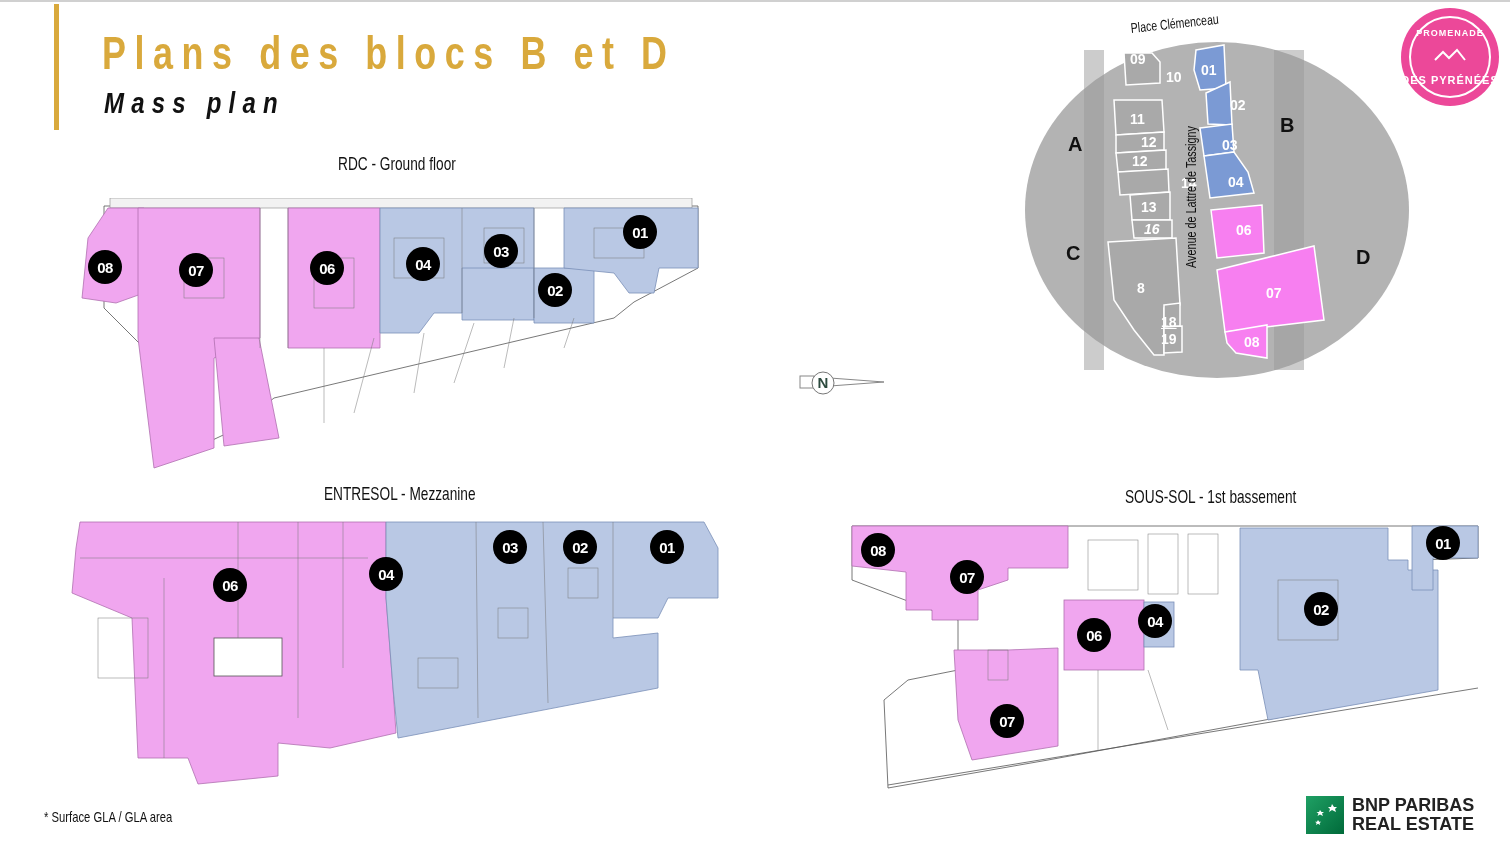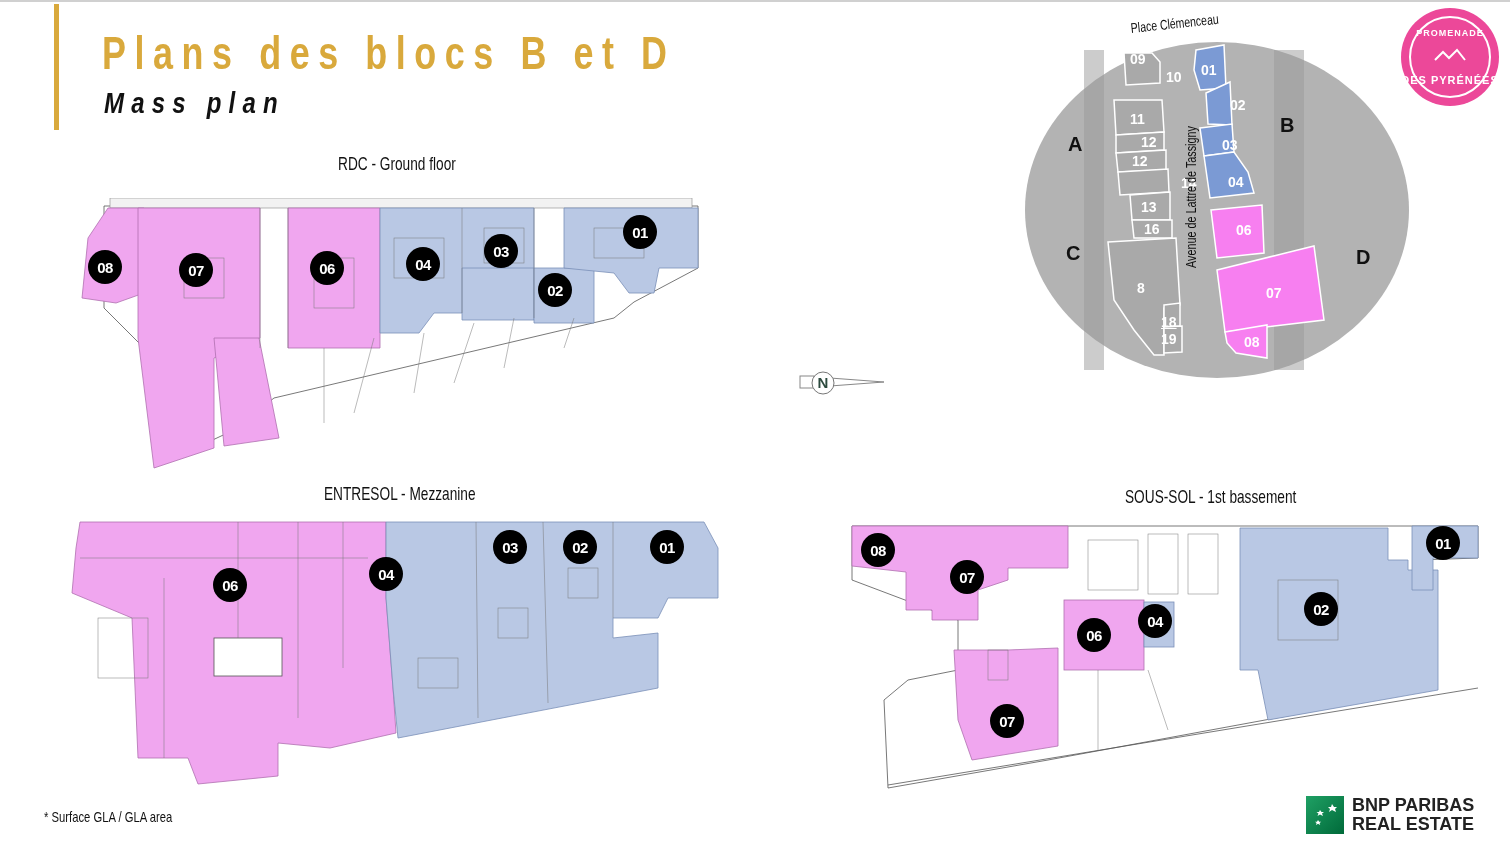--- a/index.html
+++ b/index.html
@@ -214,21 +214,21 @@
     </g>
   </svg>
   
   <div class="lot" style="left:106px; top:11px;">09</div>
   <div class="lot" style="left:94px; top:29px;margin-left:48px;">10</div>
   <div class="lot" style="left:106px; top:71px;">11</div>
   <div class="lot" style="left:117px; top:94px;">12</div>
   <div class="lot" style="left:108px; top:113px;">12</div>
   <div class="lot" style="left:109px; top:135px;margin-left:48px;">14</div>
   <div class="lot" style="left:117px; top:159px;">13</div>
-  <div class="lot" style="left:120px; top:181px;">16</div>
+  <div class="lot" style="left:120px; top:181px;font-style:italic;">16</div>
   <div class="lot" style="left:113px; top:240px;">8</div>
   <div class="lot" style="left:137px; top:274px;text-decoration:underline;">18</div>
   <div class="lot" style="left:137px; top:291px;">19</div>
   <div class="lot" style="left:177px; top:22px;">01</div>
   <div class="lot" style="left:206px; top:57px;">02</div>
   <div class="lot" style="left:198px; top:97px;">03</div>
   <div class="lot" style="left:204px; top:134px;">04</div>
   <div class="lot" style="left:212px; top:182px;">06</div>
   <div class="lot" style="left:242px; top:245px;">07</div>
   <div class="lot" style="left:220px; top:294px;">08</div>

